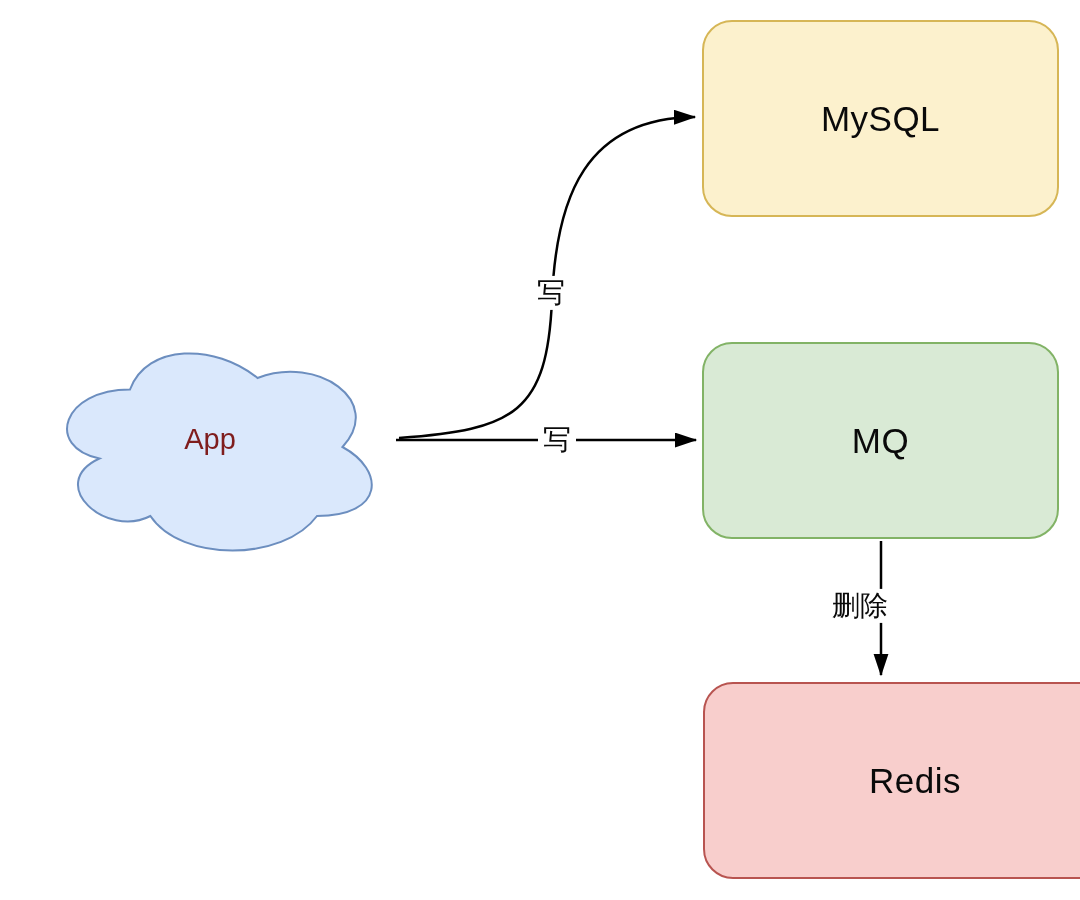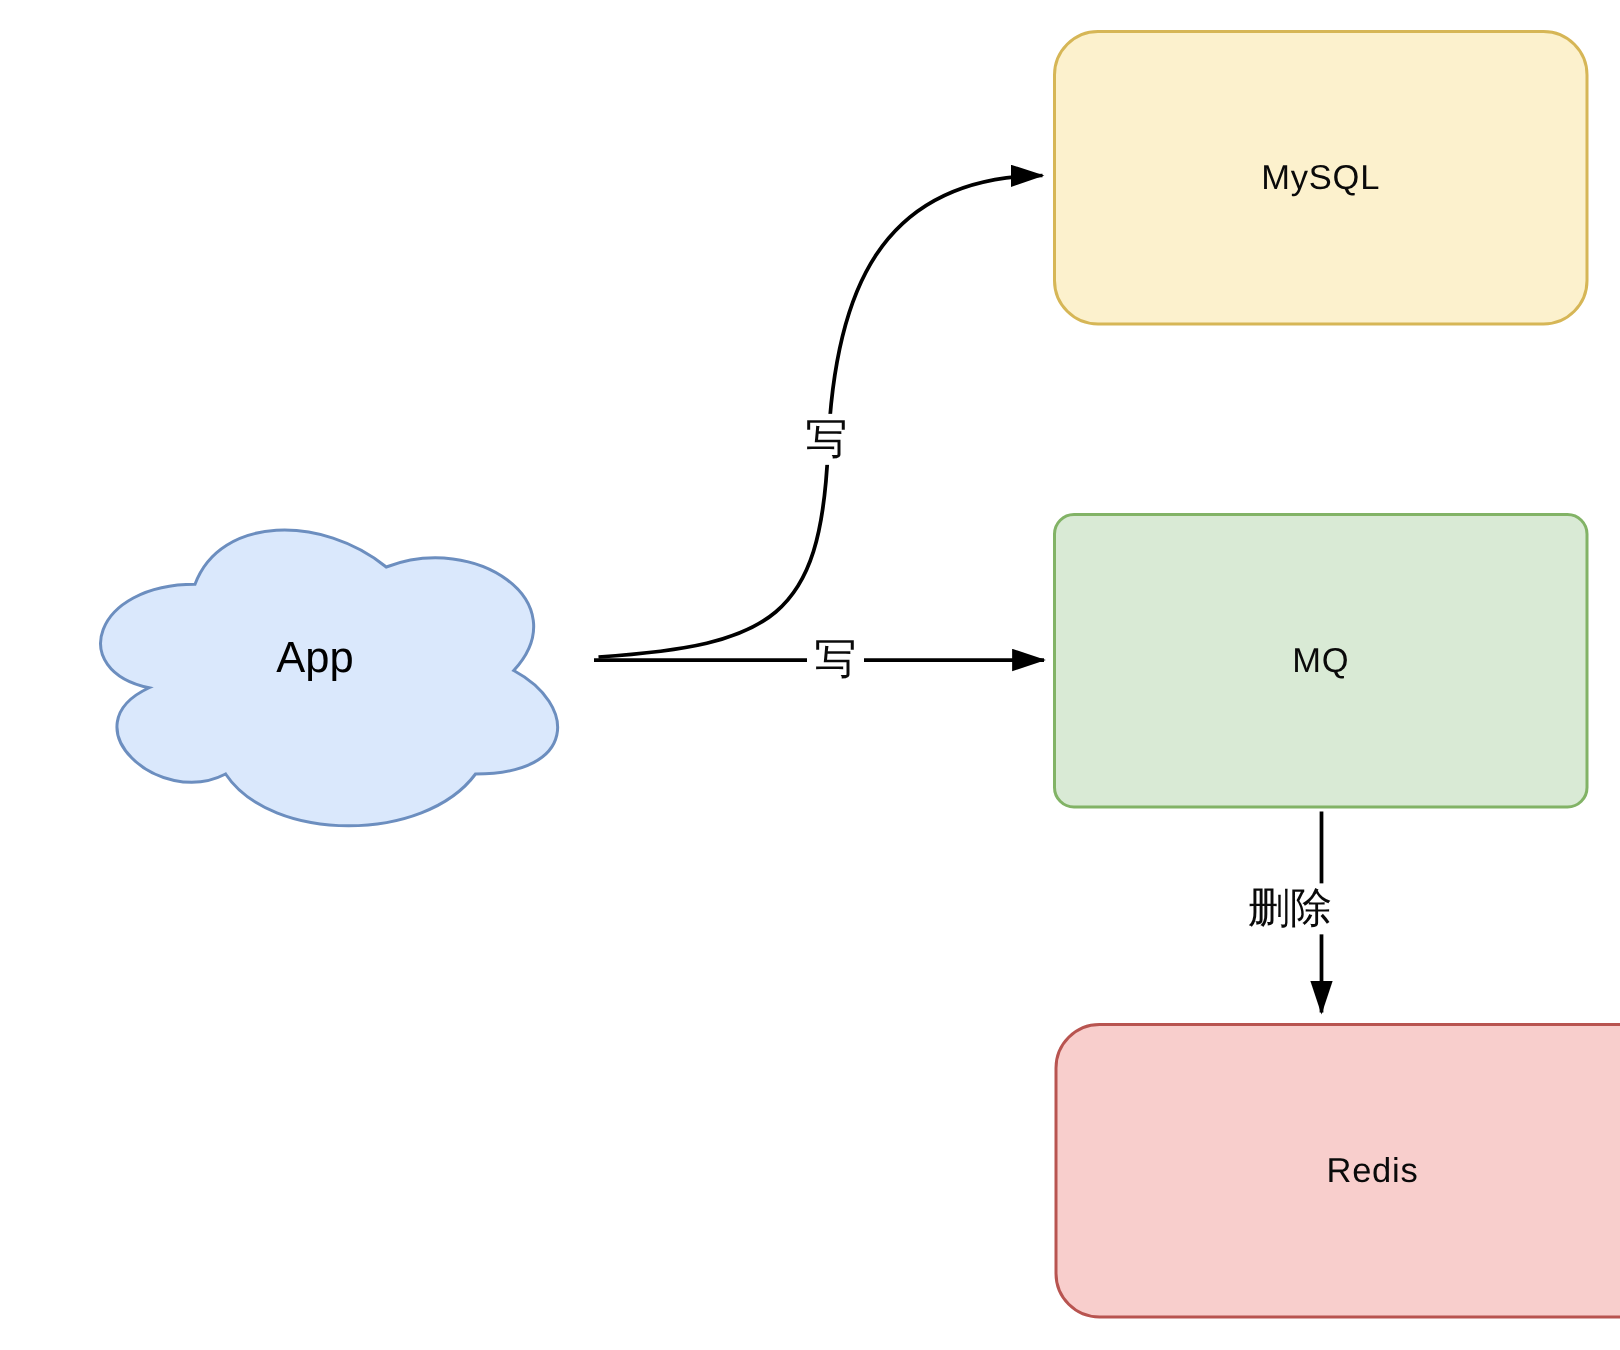--- a/index.html
+++ b/index.html
@@ -25,48 +25,47 @@
     height: 900px;
   }
   .node {
     position: absolute;
     display: flex;
     align-items: center;
     justify-content: center;
     box-sizing: border-box;
     border-radius: 30px;
     border: 2px solid;
-    font-size: 23px;
+    font-size: 35px;
     color: #0a0a0a;
     letter-spacing: 0.5px;
   }
   .node-mysql {
     left: 702px; top: 20px; width: 357px; height: 197px;
     background: #FCF1CD;
     border-color: #D6B656;
   }
   .node-mq {
     left: 702px; top: 342px; width: 357px; height: 197px;
     background: #D9EAD5;
     border-color: #82B366;
-    border-radius: 14px;
   }
   .node-redis {
     left: 703px; top: 682px; width: 424px; height: 197px;
     background: #F8CECC;
     border-color: #B85450;
   }
   .cloud-label {
     position: absolute;
     left: 130px;
     top: 423px;
     width: 160px;
     text-align: center;
     font-size: 29px;
-    color: #000000;
+    color: #7f1d1d;
   }
   .edge-label {
     position: absolute;
     transform: translate(-50%, -50%);
     background: #ffffff;
     padding: 1px 5px;
     font-size: 28px;
     color: #0a0a0a;
     white-space: nowrap;
     line-height: 1.15;

